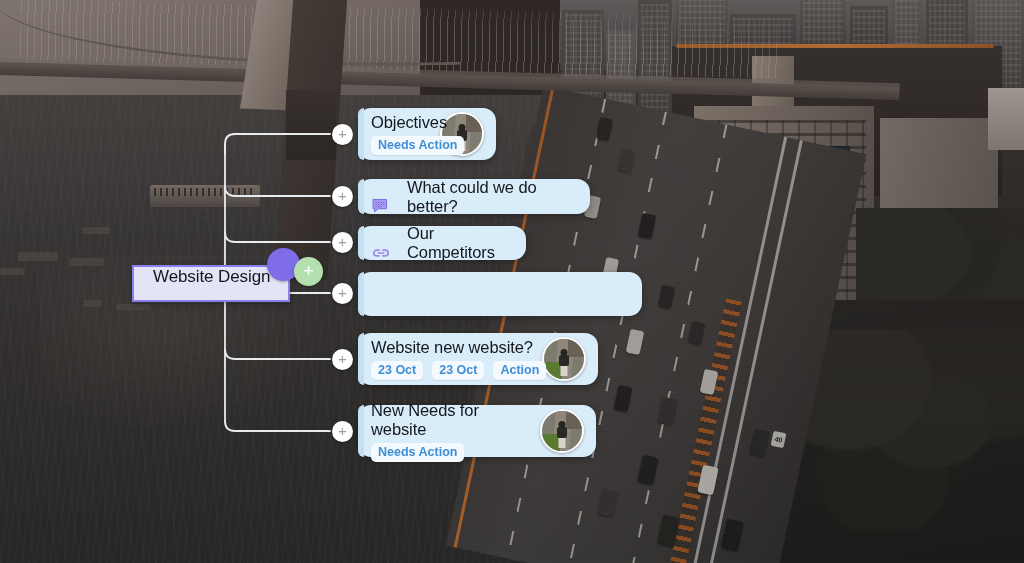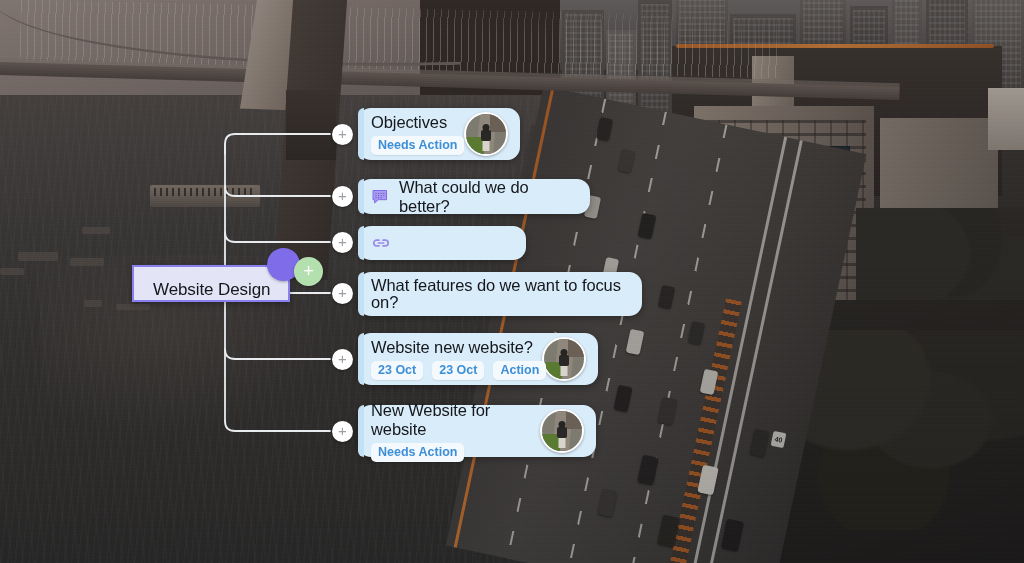--- a/index.html
+++ b/index.html
@@ -251,21 +251,21 @@
     font-weight:bold;
     border-radius:5px;
     padding:2px 7px 3px 7px;
     box-shadow:0 1px 1px rgba(0,0,0,.08);
     white-space:nowrap;
   }
   .node-icon{
     width:19px;height:19px;margin-right:9px;flex:0 0 auto;
     display:inline-flex;align-items:center;justify-content:center;
   }
-  .inline-row{display:flex;align-items:center;}
+  .inline-row{display:flex;align-items:flex-end;gap:8px;}
   .avatar{
     width:40px;height:40px;border-radius:50%;
     flex:0 0 auto;margin-left:8px;
     border:2px solid #ffffff;
     box-shadow:0 1px 3px rgba(0,0,0,.3);
     overflow:hidden;position:relative;
     background:#7d7a70;
   }
   .avatar .a-grass{position:absolute;left:0;bottom:0;width:46%;height:42%;background:#5a7a32;}
   .avatar .a-grass2{position:absolute;right:0;top:0;width:40%;height:46%;background:#6a6055;}
@@ -283,21 +283,21 @@
     color:#9aa0a6;font-size:15px;line-height:1;font-weight:400;
     cursor:pointer;
   }
   .plus-node span{transform:translateY(-1px);}
 
   .root-node{
     position:absolute;
     background:#e3e5f6;
     border:2px solid #8b7ef0;
     box-sizing:border-box;
-    display:flex;align-items:flex-end;
+    display:flex;align-items:flex-start;
     padding-left:19px;
     box-shadow:0 2px 6px rgba(0,0,0,.30);
   }
   .root-label{color:#15171b;font-size:17px;letter-spacing:-.1px;}
 
   .handle-purple{
     position:absolute;width:33px;height:33px;border-radius:50%;
     background:#7f6ce8;cursor:grab;
     box-shadow:0 1px 3px rgba(0,0,0,.3);
   }
@@ -432,21 +432,21 @@
       <div class="root-label">Website Design</div>
     </div>
     <div class="handle-purple" style="left:267px;top:248px;"></div>
     <div class="handle-green" style="left:294px;top:257px;">
         <span>+</span>
       </div>
 
     <div class="plus-node" style="left:332px;top:124px;">
       <span>+</span>
     </div>
-    <div class="node-card" style="left:358px;top:108px;width:162px;height:52px;">
+    <div class="node-card" style="left:358px;top:108px;width:138px;height:52px;">
       <div class="leftedge"></div>
       <div class="node-body">
         <div class="node-title">Objectives</div>
         <div class="chips">
           <div class="chip">Needs Action</div>
         </div>
       </div>
       <div class="avatar">
         <div class="a-path"></div>
         <div class="a-grass"></div>
@@ -494,31 +494,29 @@
       <div class="node-body inline-row">
         <span class="node-icon">
           <svg width="18" height="12" viewBox="0 0 18 12">
             <g fill="none" stroke="#9b8ae8" stroke-width="1.7" stroke-linecap="round">
               <path d="M7 3.2H4.6A2.8 2.8 0 0 0 4.6 8.8H7"></path>
               <path d="M11 3.2h2.4a2.8 2.8 0 0 1 0 5.6H11"></path>
               <path d="M6.4 6h5.2"></path>
             </g>
           </svg>
         </span>
+        <span class="node-title">Our Competitors</span>
       </div>
     </div>
 
     <div class="plus-node" style="left:332px;top:283px;">
       <span>+</span>
     </div>
     <div class="node-card" style="left:358px;top:272px;width:284px;height:44px;padding-top:5px;padding-bottom:5px;">
       <div class="leftedge"></div>
-      <div class="node-body">
-        <div class="node-title" style="line-height:17px;">What features do we want to focus on?</div>
-      </div>
     </div>
 
     <div class="plus-node" style="left:332px;top:349px;">
       <span>+</span>
     </div>
     <div class="node-card" style="left:358px;top:333px;width:240px;height:52px;">
       <div class="leftedge"></div>
       <div class="node-body">
         <div class="node-title">Website new website?</div>
         <div class="chips">
@@ -536,21 +534,21 @@
         <div class="a-head"></div>
       </div>
     </div>
 
     <div class="plus-node" style="left:332px;top:421px;">
       <span>+</span>
     </div>
     <div class="node-card" style="left:358px;top:405px;width:238px;height:52px;">
       <div class="leftedge"></div>
       <div class="node-body">
-        <div class="node-title">New Website for website</div>
+        <div class="node-title">New Needs for website</div>
         <div class="chips">
           <div class="chip">Needs Action</div>
         </div>
       </div>
       <div class="avatar">
         <div class="a-path"></div>
         <div class="a-grass"></div>
         <div class="a-grass2"></div>
         <div class="a-legs"></div>
         <div class="a-body"></div>

